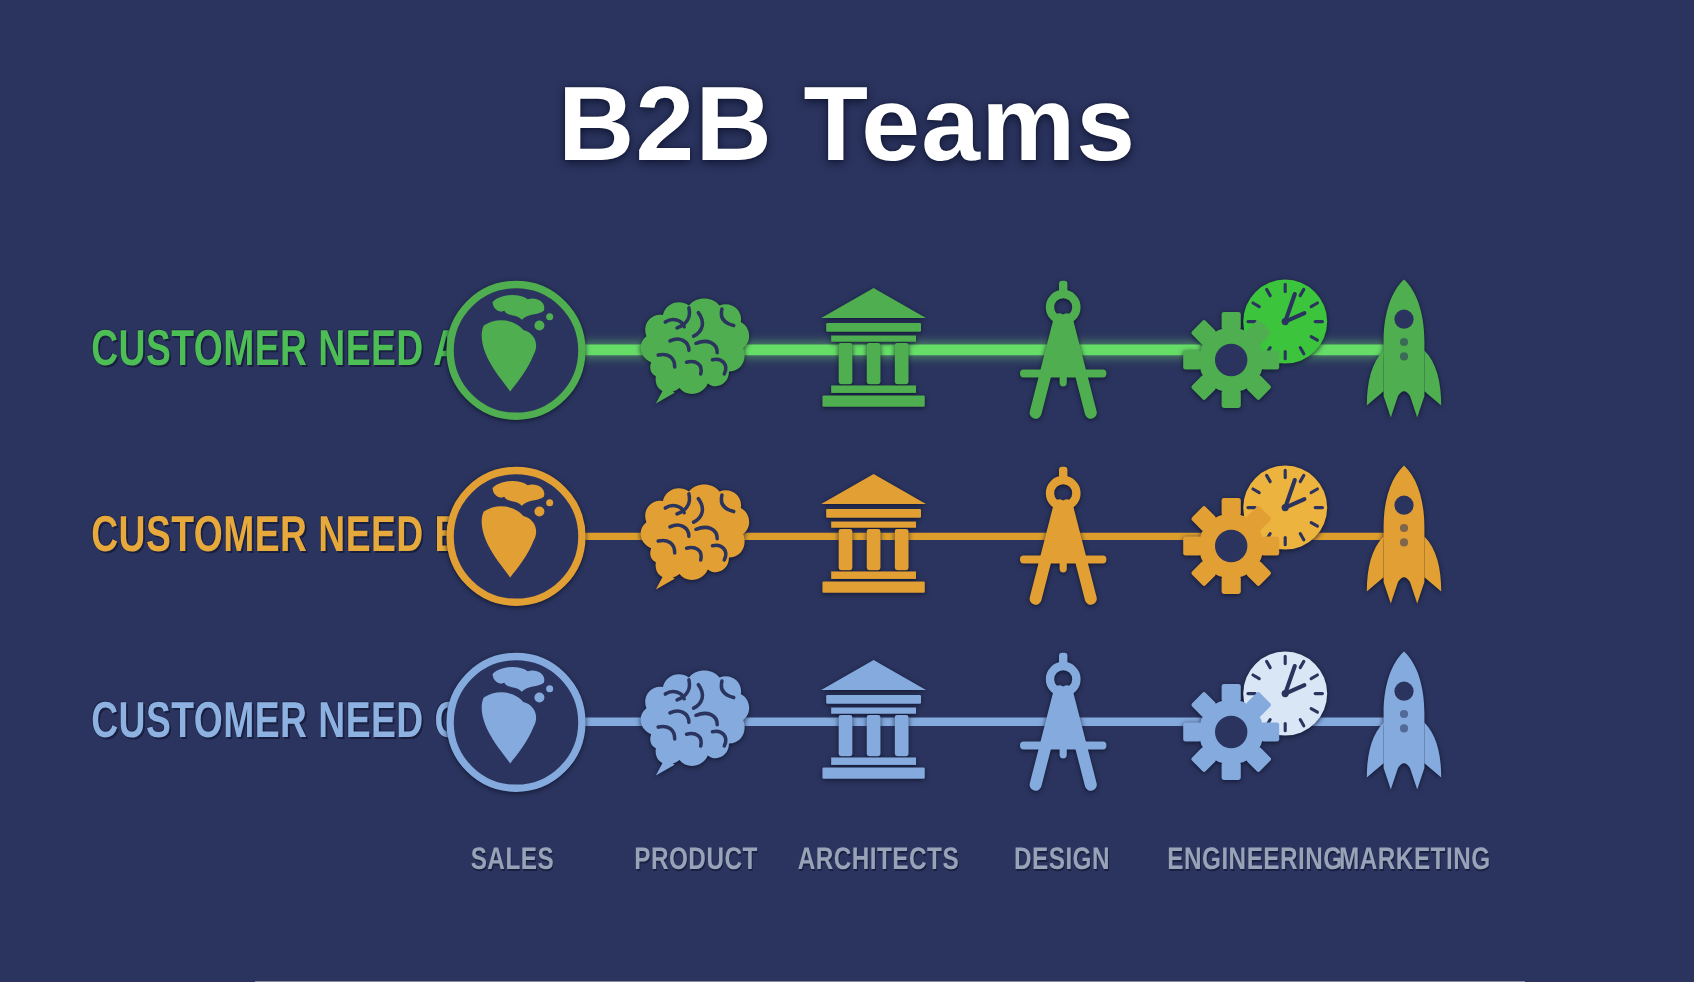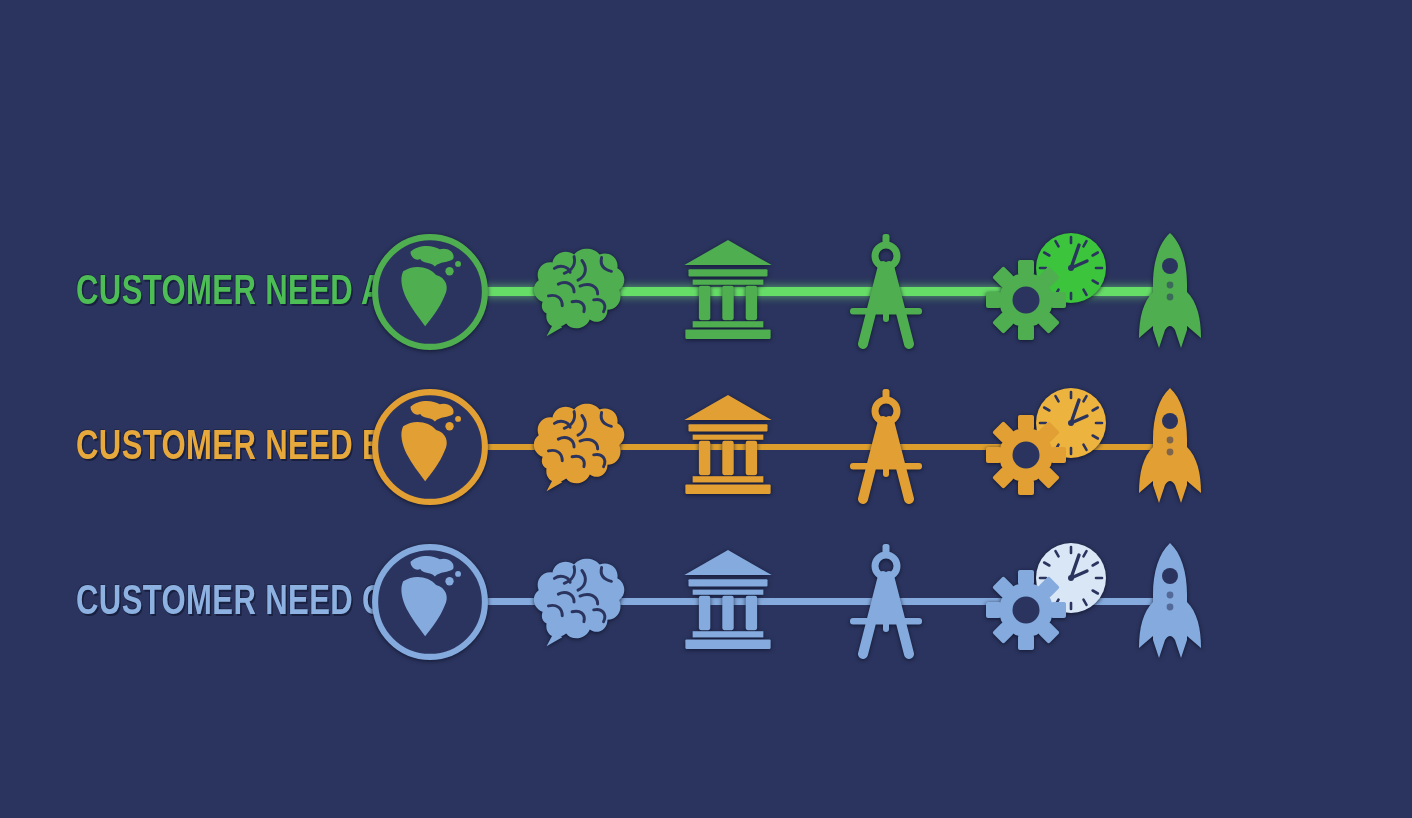--- a/index.html
+++ b/index.html
@@ -157,20 +157,21 @@
       <path fill="currentColor" d="M57,62 C67,72 71,88 71,108 L57,96 Z"></path>
       <path fill="currentColor" d="M40,3 C51,13 57,32 57,54 L57,100 L51,118 L45,100 Q40,92 35,100 L29,118 L23,100 L23,54 C23,32 29,13 40,3 Z"></path>
       <circle cx="40" cy="36" r="8" style="fill:var(--background)"></circle>
       <circle cx="40" cy="55" r="3.4" style="fill:var(--background)" opacity=".55"></circle>
       <circle cx="40" cy="67" r="3.4" style="fill:var(--background)" opacity=".55"></circle>
     </symbol>
   </defs>
 </svg>
 
 <div class="canvas">
+  <h1 class="title">B2B Teams</h1>
 
   <section class="row row-a">
     <span class="need-label">CUSTOMER NEED A</span>
     <div class="line"></div>
     <svg class="icon icon-globe">
         <use href="#sym-globe"></use>
       </svg>
     <svg class="icon icon-brain">
         <use href="#sym-brain"></use>
       </svg>
@@ -227,13 +228,21 @@
         <use href="#sym-compass"></use>
       </svg>
     <svg class="icon icon-gearclk">
         <use href="#sym-gearclock"></use>
       </svg>
     <svg class="icon icon-rocket">
         <use href="#sym-rocket"></use>
       </svg>
   </section>
 
+  <div class="col-labels">
+    <div class="col-label" style="left:342px">SALES</div>
+    <div class="col-label" style="left:495px">PRODUCT</div>
+    <div class="col-label" style="left:646px">ARCHITECTS</div>
+    <div class="col-label" style="left:800px">DESIGN</div>
+    <div class="col-label" style="left:954px">ENGINEERING</div>
+    <div class="col-label" style="left:1094px">MARKETING</div>
+  </div>
 </div>
 
 </body></html>

